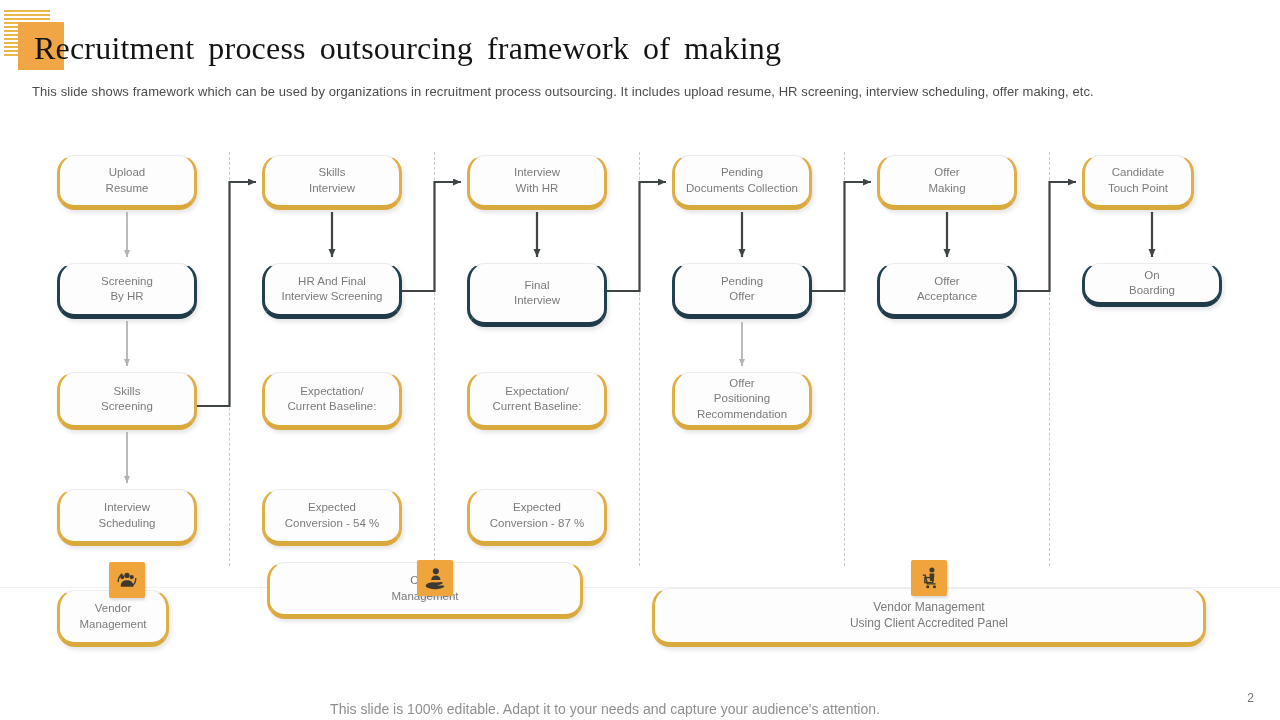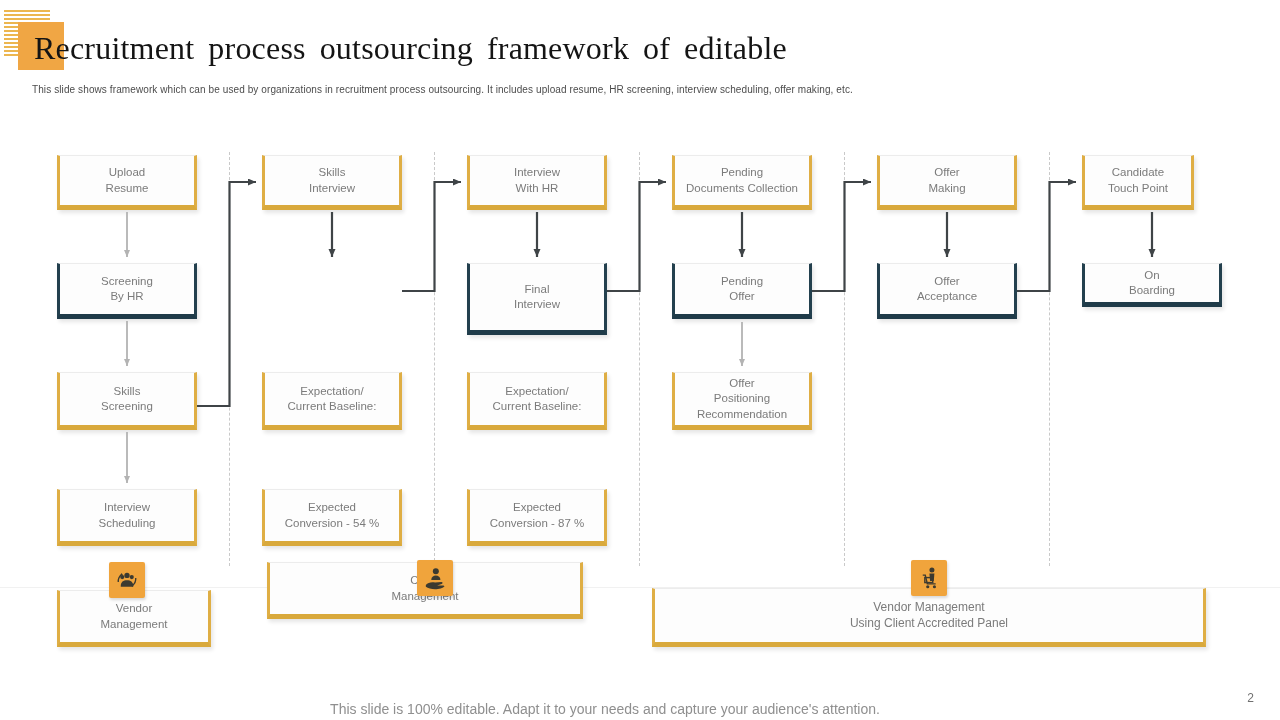--- a/index.html
+++ b/index.html
@@ -4,26 +4,26 @@
 <style>
   html,body{margin:0;padding:0;background:#fff;}
   .slide{position:relative;width:1280px;height:720px;background:#ffffff;overflow:hidden;
          font-family:"Liberation Sans","DejaVu Sans",sans-serif;}
   
   .stripes{position:absolute;left:4px;top:10px;width:46px;height:48px;
            background:repeating-linear-gradient(to bottom,#ECB64F 0 2px,transparent 2px 4px);}
   .accent-square{position:absolute;left:18px;top:22px;width:46px;height:48px;background:#F0A644;}
   .title{position:absolute;left:34px;top:30px;z-index:2;font-family:"Liberation Serif","DejaVu Serif",serif;
          font-size:32px;color:#141414;word-spacing:0.18em;letter-spacing:0.2px;}
-  .subtitle{position:absolute;left:32px;top:84px;z-index:2;font-size:10px;color:#4c4c4c;letter-spacing:0.1px;}
+  .subtitle{position:absolute;left:32px;top:84px;z-index:2;font-size:13px;color:#4c4c4c;letter-spacing:0.1px;}
   
   .node{position:absolute;background:#fdfdfd;display:flex;align-items:center;justify-content:center;
         text-align:center;white-space:pre-line;font-size:11.5px;line-height:1.32;color:#7b7b7b;
         border-top:1px solid #ececec;border-left:3px solid;border-right:3px solid;border-bottom:5px solid;
-        box-shadow:2px 3px 4px rgba(0,0,0,0.10);box-sizing:border-box;}
+        box-shadow:2px 3px 4px rgba(0,0,0,0.10);box-sizing:border-box;border-radius:18px;}
   .node.yellow{border-left-color:#DFAE44;border-right-color:#DFAE44;border-bottom-color:#D9A93C;}
   .node.navy{border-left-color:#23404E;border-right-color:#23404E;border-bottom-color:#1F3B49;}
   .node.wide{font-size:12px;}
   
   .divider{position:absolute;top:152px;height:414px;width:0;border-left:1px dashed #c9c9c9;}
   .baseline-rule{position:absolute;left:0;top:587px;width:1280px;height:1px;background:#f1f1f1;}
   
   .icon-chip{position:absolute;width:36px;height:36px;background:#F0A43C;border-radius:2px;z-index:3;
              display:flex;align-items:center;justify-content:center;box-shadow:1px 2px 3px rgba(0,0,0,0.15);}
   
@@ -35,21 +35,21 @@
                font-size:14px;color:#8f8f8f;}
   .page-number{position:absolute;right:26px;top:691px;font-size:12px;color:#707070;}
 </style>
 </head>
 <body>
 
 <div class="slide">
 
   <div class="stripes"></div>
   <div class="accent-square"></div>
-  <div class="title">Recruitment process outsourcing framework of editable</div>
+  <div class="title">Recruitment process outsourcing framework of making</div>
   <div class="subtitle">This slide shows framework which can be used by organizations in recruitment process outsourcing. It includes upload resume, HR screening, interview scheduling, offer making, etc.</div>
 
   <div class="divider" style="left:229px"></div>
   <div class="divider" style="left:434px"></div>
   <div class="divider" style="left:639px"></div>
   <div class="divider" style="left:844px"></div>
   <div class="divider" style="left:1049px"></div>
   <div class="baseline-rule"></div>
 
   <svg class="overlay" width="1280" height="720">
@@ -84,28 +84,30 @@
 Resume</div>
   <div class="node navy" style="left:57px;top:263px;width:140px;height:56px">Screening
 By HR</div>
   <div class="node yellow" style="left:57px;top:372px;width:140px;height:58px">Skills
 Screening</div>
   <div class="node yellow" style="left:57px;top:489px;width:140px;height:57px">Interview
 Scheduling</div>
 
   <div class="node yellow" style="left:262px;top:155px;width:140px;height:55px">Skills
 Interview</div>
+  <div class="node navy" style="left:262px;top:263px;width:140px;height:56px">HR And Final
+Interview Screening</div>
   <div class="node yellow" style="left:262px;top:372px;width:140px;height:58px">Expectation/
 Current Baseline:</div>
   <div class="node yellow" style="left:262px;top:489px;width:140px;height:57px">Expected
 Conversion - 54 %</div>
 
   <div class="node yellow" style="left:467px;top:155px;width:140px;height:55px">Interview
 With HR</div>
-  <div class="node navy" style="left:467px;top:263px;width:140px;height:72px">Final
+  <div class="node navy" style="left:467px;top:263px;width:140px;height:64px">Final
 Interview</div>
   <div class="node yellow" style="left:467px;top:372px;width:140px;height:58px">Expectation/
 Current Baseline:</div>
   <div class="node yellow" style="left:467px;top:489px;width:140px;height:57px">Expected
 Conversion - 87 %</div>
 
   <div class="node yellow" style="left:672px;top:155px;width:140px;height:55px">Pending
 Documents Collection</div>
   <div class="node navy" style="left:672px;top:263px;width:140px;height:56px">Pending
 Offer</div>
@@ -156,21 +158,21 @@
       </g>
       <g fill="none" stroke="#3C3A30" stroke-width="1.7">
         <path d="M10.5 14.5h3l2.5 10.5h10"></path>
         <rect x="13" y="17.5" width="9.5" height="6"></rect>
       </g>
       <circle cx="16.5" cy="28.5" r="1.9" fill="#3C3A30"></circle>
       <circle cx="24.5" cy="28.5" r="1.9" fill="#3C3A30"></circle>
     </svg>
   </div>
 
-  <div class="node yellow" style="left:57px;top:590px;width:154px;height:57px">Vendor
+  <div class="node yellow" style="left:57px;top:590px;width:112px;height:57px">Vendor
 Management</div>
   <div class="node yellow" style="left:267px;top:562px;width:316px;height:57px">Client
 Management</div>
   <div class="node yellow wide" style="left:652px;top:588px;width:554px;height:59px">Vendor Management
 Using Client Accredited Panel</div>
 
   <div class="footer-note">This slide is 100% editable. Adapt it to your needs and capture your audience's attention.</div>
   <div class="page-number">2</div>
 
 </div>

